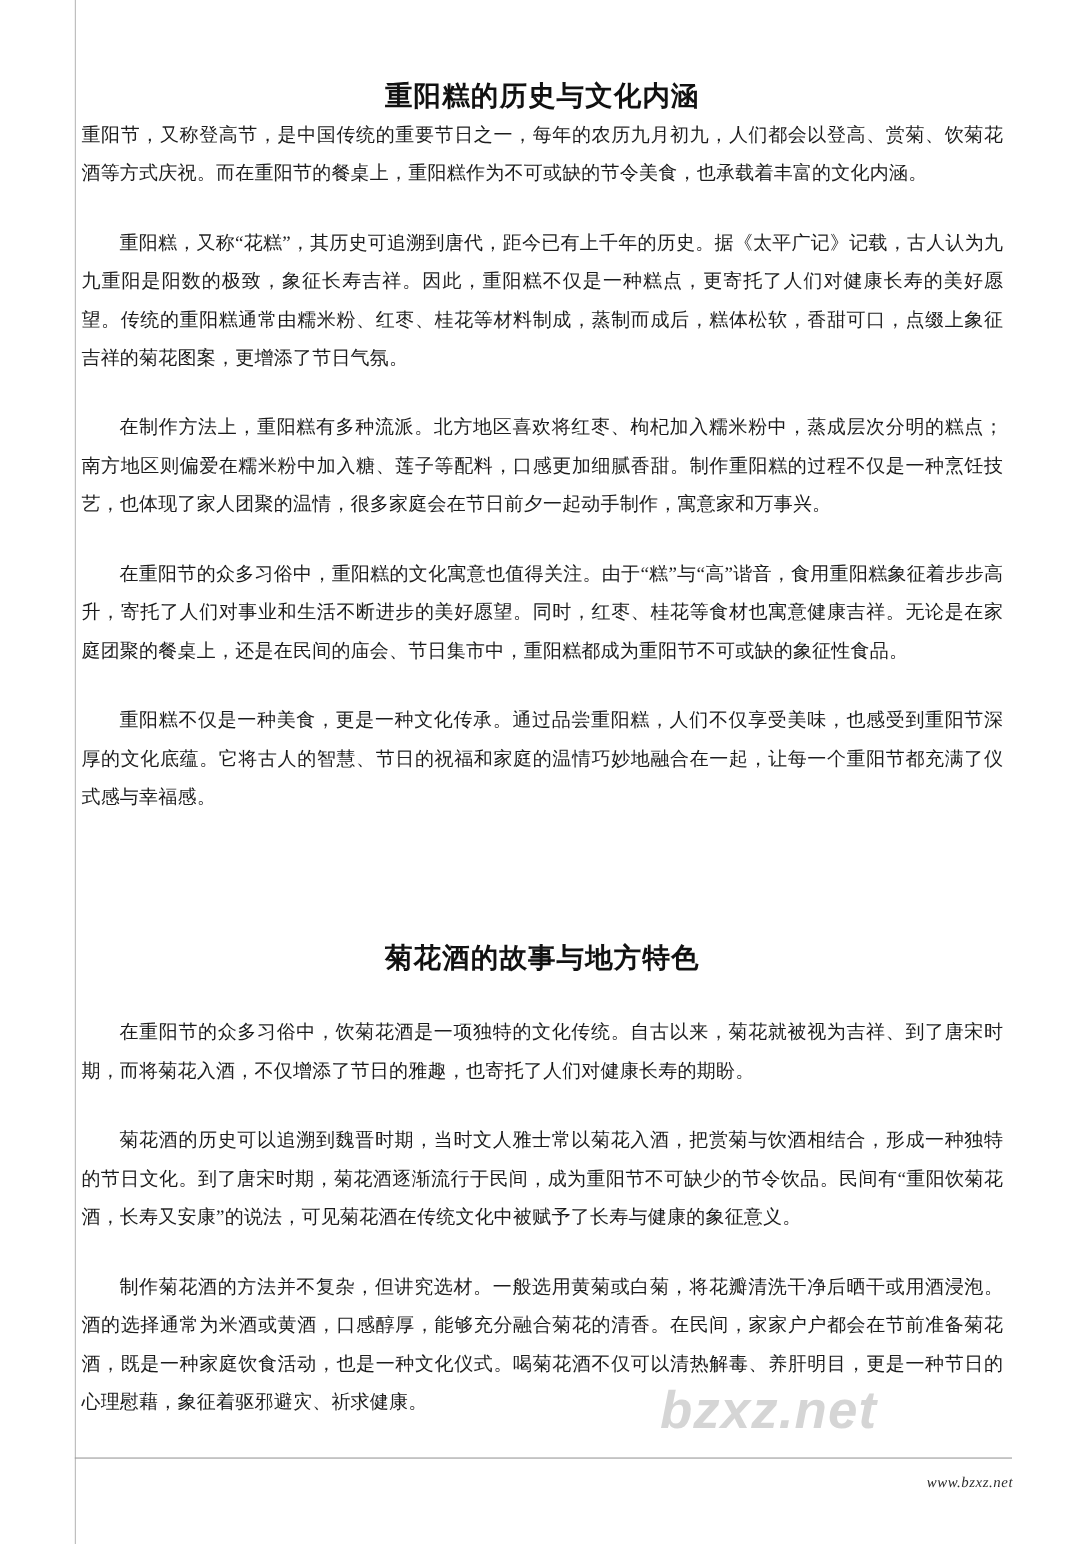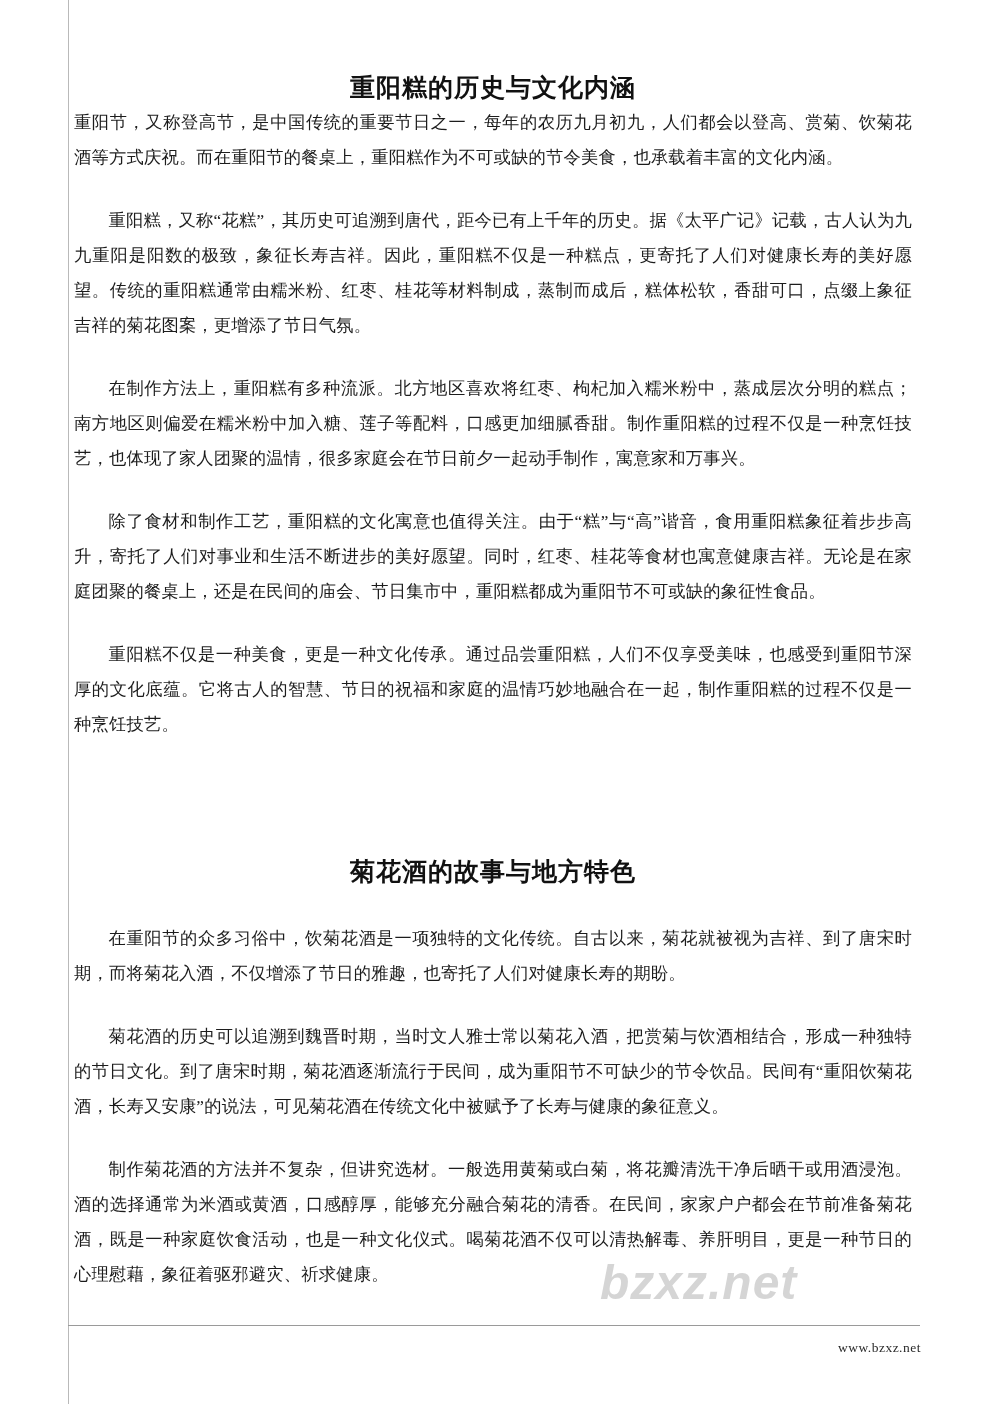--- a/index.html
+++ b/index.html
@@ -73,20 +73,21 @@
     top: 1325px;
     width: 852px;
     height: 1px;
     background: #9a9a9a;
   }
   .footer-url {
     position: absolute;
     right: 72px;
     top: 1340px;
     font-size: 13.5px;
+    font-style: italic;
     font-family: "Liberation Serif", serif;
     color: #2b2b2b;
     letter-spacing: 0.5px;
   }
   
   .watermark {
     position: absolute;
     left: 600px;
     top: 1255px;
     font-family: "Liberation Sans", sans-serif;
@@ -107,22 +108,22 @@
 
   <div class="margin-rule"></div>
 
   <div class="content">
 
     <h1 class="doc-title">重阳糕的历史与文化内涵</h1>
 
     <p class="para first-block">重阳节，又称登高节，是中国传统的重要节日之一，每年的农历九月初九，人们都会以登高、赏菊、饮菊花酒等方式庆祝。而在重阳节的餐桌上，重阳糕作为不可或缺的节令美食，也承载着丰富的文化内涵。</p>
     <p class="para indent">重阳糕，又称“花糕”，其历史可追溯到唐代，距今已有上千年的历史。据《太平广记》记载，古人认为九九重阳是阳数的极致，象征长寿吉祥。因此，重阳糕不仅是一种糕点，更寄托了人们对健康长寿的美好愿望。传统的重阳糕通常由糯米粉、红枣、桂花等材料制成，蒸制而成后，糕体松软，香甜可口，点缀上象征吉祥的菊花图案，更增添了节日气氛。</p>
     <p class="para indent">在制作方法上，重阳糕有多种流派。北方地区喜欢将红枣、枸杞加入糯米粉中，蒸成层次分明的糕点；南方地区则偏爱在糯米粉中加入糖、莲子等配料，口感更加细腻香甜。制作重阳糕的过程不仅是一种烹饪技艺，也体现了家人团聚的温情，很多家庭会在节日前夕一起动手制作，寓意家和万事兴。</p>
-    <p class="para indent">除了食材和制作工艺，重阳糕的文化寓意也值得关注。由于“糕”与“高”谐音，食用重阳糕象征着步步高升，寄托了人们对事业和生活不断进步的美好愿望。同时，红枣、桂花等食材也寓意健康吉祥。无论是在家庭团聚的餐桌上，还是在民间的庙会、节日集市中，重阳糕都成为重阳节不可或缺的象征性食品。</p>
-    <p class="para indent">重阳糕不仅是一种美食，更是一种文化传承。通过品尝重阳糕，人们不仅享受美味，也感受到重阳节深厚的文化底蕴。它将古人的智慧、节日的祝福和家庭的温情巧妙地融合在一起，制作重阳糕的过程不仅是一种烹饪技艺。</p>
+    <p class="para indent">在重阳节的众多习俗中，重阳糕的文化寓意也值得关注。由于“糕”与“高”谐音，食用重阳糕象征着步步高升，寄托了人们对事业和生活不断进步的美好愿望。同时，红枣、桂花等食材也寓意健康吉祥。无论是在家庭团聚的餐桌上，还是在民间的庙会、节日集市中，重阳糕都成为重阳节不可或缺的象征性食品。</p>
+    <p class="para indent">重阳糕不仅是一种美食，更是一种文化传承。通过品尝重阳糕，人们不仅享受美味，也感受到重阳节深厚的文化底蕴。它将古人的智慧、节日的祝福和家庭的温情巧妙地融合在一起，让每一个重阳节都充满了仪式感与幸福感。</p>
 
     <h1 class="doc-title second">菊花酒的故事与地方特色</h1>
 
     <p class="para indent" style="margin-top:32px;">在重阳节的众多习俗中，饮菊花酒是一项独特的文化传统。自古以来，菊花就被视为吉祥、到了唐宋时期，而将菊花入酒，不仅增添了节日的雅趣，也寄托了人们对健康长寿的期盼。</p>
     <p class="para indent">菊花酒的历史可以追溯到魏晋时期，当时文人雅士常以菊花入酒，把赏菊与饮酒相结合，形成一种独特的节日文化。到了唐宋时期，菊花酒逐渐流行于民间，成为重阳节不可缺少的节令饮品。民间有“重阳饮菊花酒，长寿又安康”的说法，可见菊花酒在传统文化中被赋予了长寿与健康的象征意义。</p>
     <p class="para indent">制作菊花酒的方法并不复杂，但讲究选材。一般选用黄菊或白菊，将花瓣清洗干净后晒干或用酒浸泡。酒的选择通常为米酒或黄酒，口感醇厚，能够充分融合菊花的清香。在民间，家家户户都会在节前准备菊花酒，既是一种家庭饮食活动，也是一种文化仪式。喝菊花酒不仅可以清热解毒、养肝明目，更是一种节日的心理慰藉，象征着驱邪避灾、祈求健康。</p>
 
   </div>
 
   <div class="watermark">

